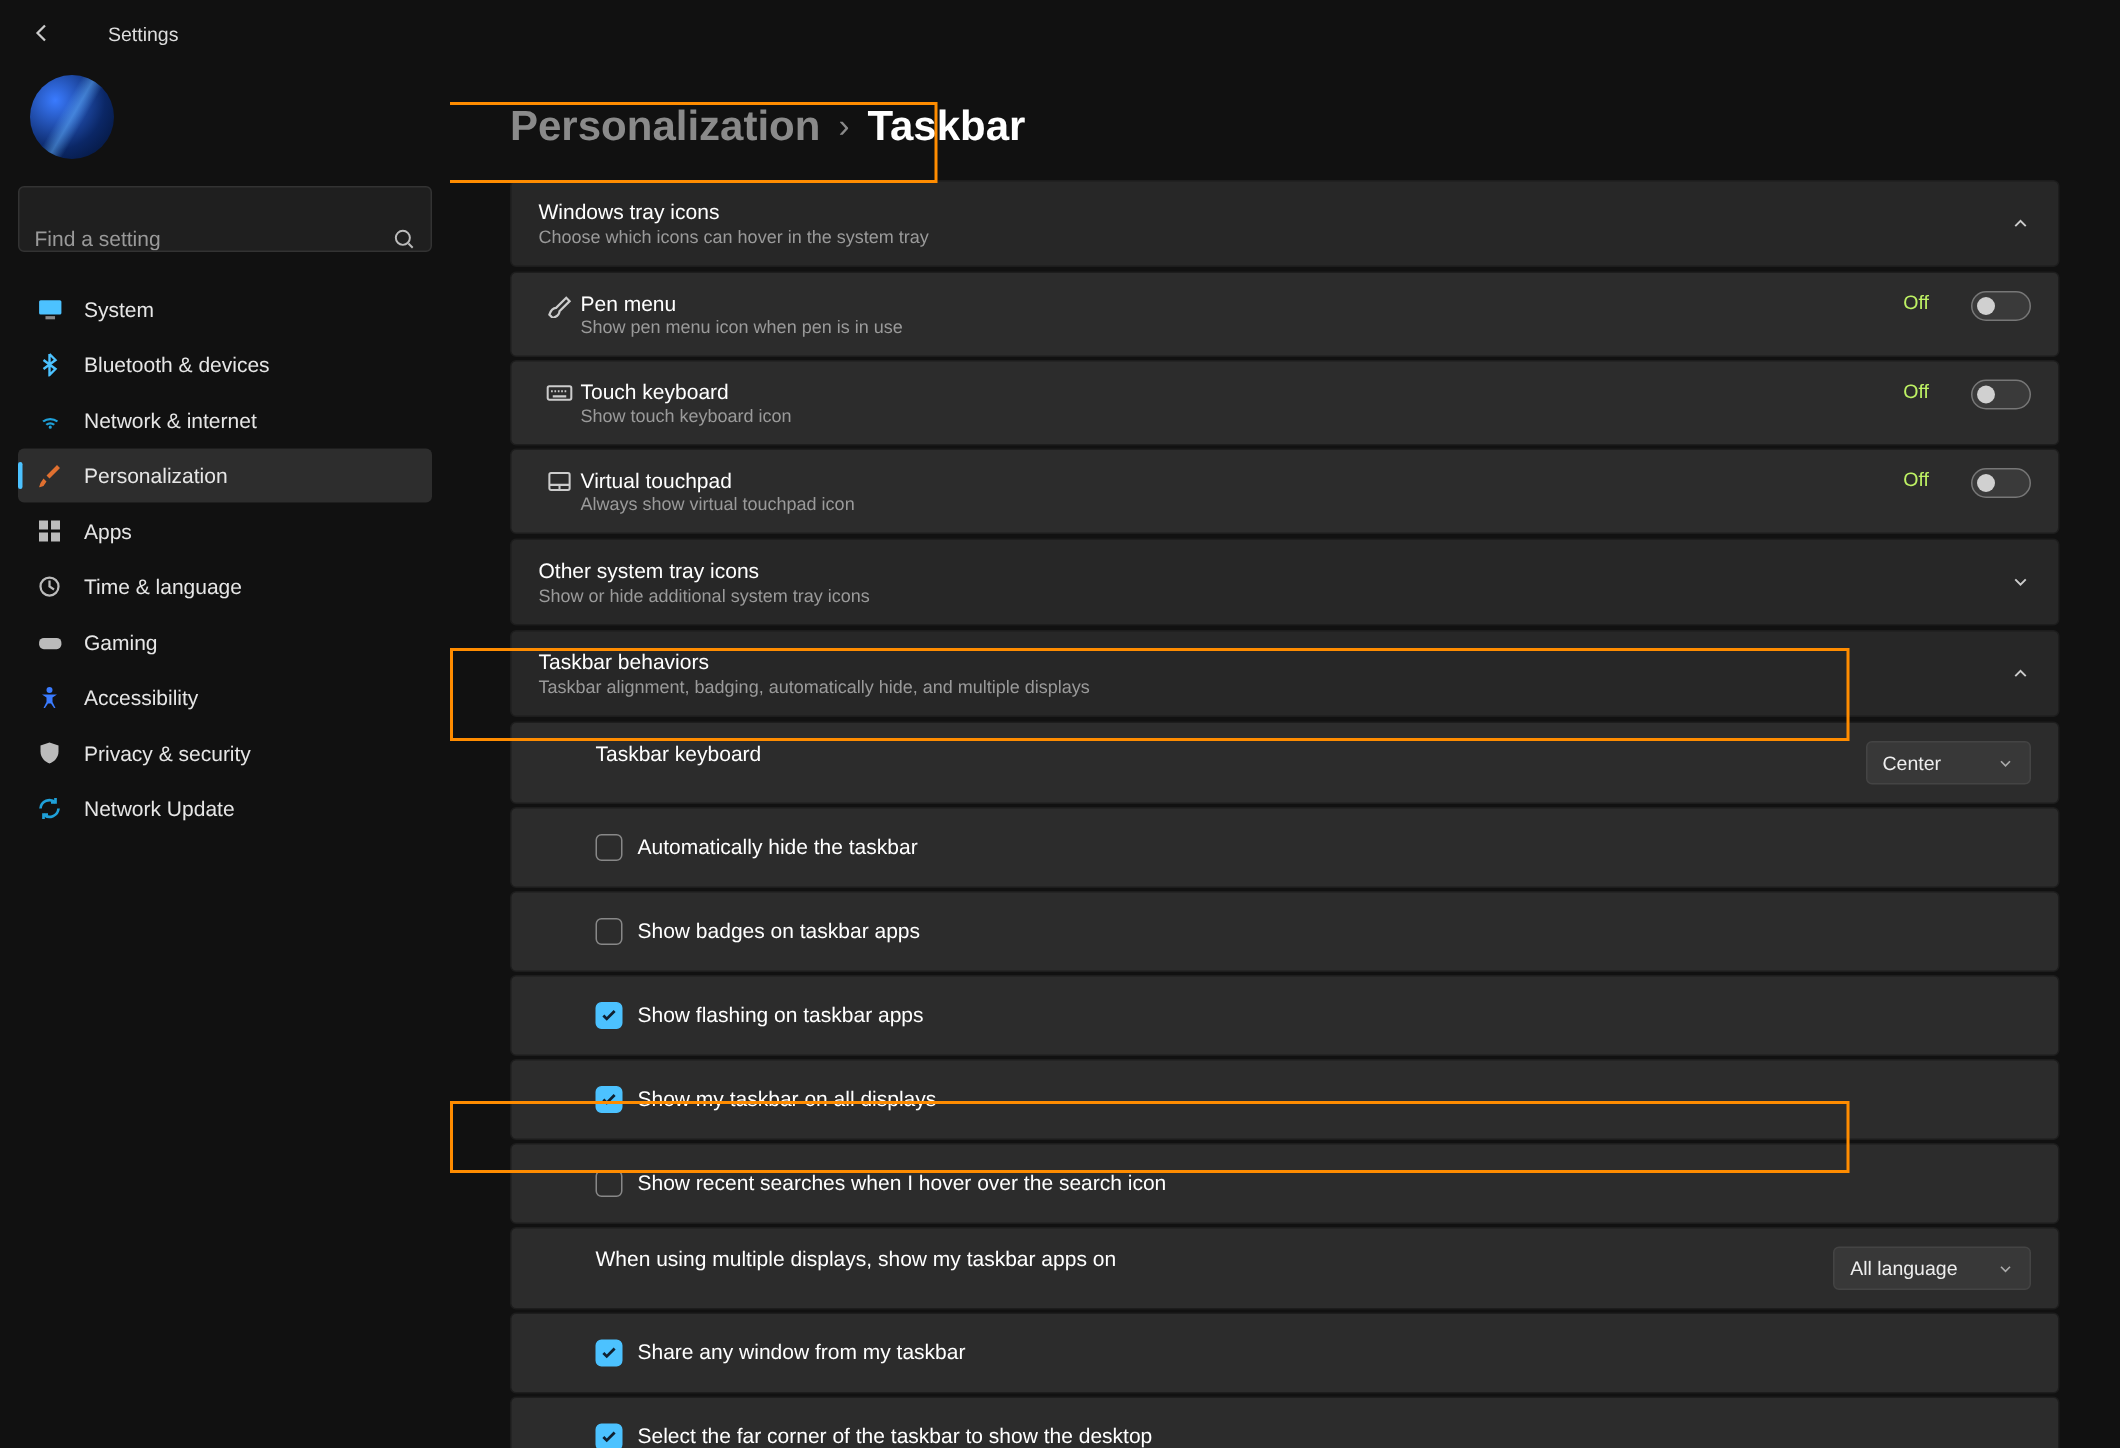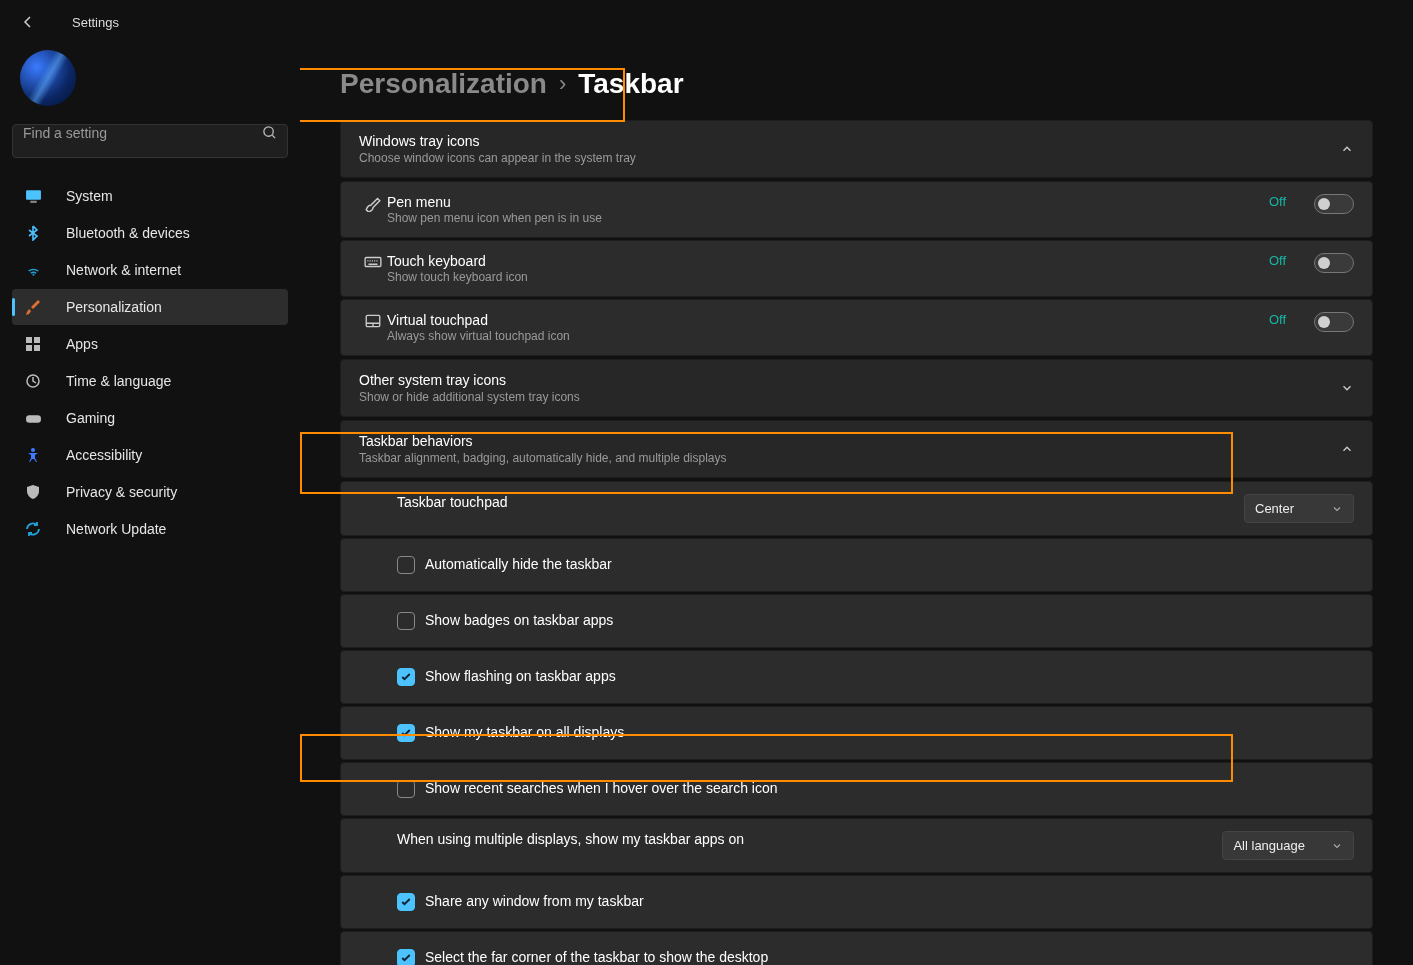--- a/index.html
+++ b/index.html
@@ -14,26 +14,26 @@
 }
 .app { display: flex; flex-direction: column; height: 100%; }
 .topbar { display: flex; align-items: center; gap: 36px; padding: 14px 20px; }
 .back-arrow { cursor: pointer; color: #ccc; display:flex; align-items:center; }
 .app-title { font-size: 13px; color: #ddd; }
 .body { display: flex; flex: 1; overflow:hidden; }
 .sidebar { width: 300px; padding: 0 12px; display: flex; flex-direction: column; gap: 10px; }
 .avatar-wrap { padding: 6px 8px 8px 8px; }
 .avatar { width: 56px; height: 56px; border-radius: 50%; background: radial-gradient(circle at 30% 30%,#3a7bff 0%, #0b2766 60%, #02102e 100%); position:relative; overflow:hidden; }
 .avatar::after{content:"";position:absolute;inset:0;background:linear-gradient(120deg,transparent 40%,rgba(100,180,255,.5) 50%,transparent 60%);}
-.searchbox { display: flex; align-items: flex-start; background: #1f1f1f; border: 1px solid #333; border-radius: 4px; padding: 0 10px; height: 34px; }
+.searchbox { display: flex; align-items: flex-end; background: #1f1f1f; border: 1px solid #333; border-radius: 4px; padding: 0 10px; height: 44px; }
 .searchbox input { flex: 1; background: transparent; border: none; color: #ccc; font-size: 14px; outline:none; }
 .searchbox input::placeholder { color: #9a9a9a; }
 .searchbox .sicon { color: #bbb; display:flex; }
 nav.navlist { display:flex; flex-direction:column; gap:1px; margin-top:10px; }
-.navitem { display:flex; align-items:center; gap:24px; padding:9px 12px; border-radius:4px; color:#e6e6e6; cursor:pointer; position:relative; }
+.navitem { display:flex; align-items:center; gap:14px; padding:9px 12px; border-radius:4px; color:#e6e6e6; cursor:pointer; position:relative; }
 .navitem.active { background:#2d2d2d; }
 .navitem.active::before { content:""; position:absolute; left:0; top:9px; bottom:9px; width:3px; background:#4cc2ff; border-radius:2px; }
 .navicon { width:18px; height:18px; display:flex; align-items:center; justify-content:center; font-size:15px; }
 .main { flex:1; padding: 0 40px 40px 40px; overflow-y:auto; position:relative; }
 .breadcrumb-wrap { display:flex; align-items:center; gap:0; padding:24px 0 20px 0; position:relative; }
 .bc-text { font-size:28px; font-weight:600; }
 .bc-parent { color:#8a8a8a; }
 .bc-sep { color:#8a8a8a; padding:0 12px; font-size:22px; }
 .bc-current { color:#fff; }
 .panel { background:#272727; border:1px solid #1d1d1d; border-radius:4px; margin-bottom:3px; }
@@ -42,21 +42,21 @@
 .panel-header .htitle { font-size:14px; color:#fff; }
 .panel-header .hsub { font-size:12px; color:#9a9a9a; margin-top:2px; }
 .chev { color:#ccc; display:flex; }
 .subrows { display:flex; flex-direction:column; gap:2px; }
 .subrow { background:#2c2c2c; border:1px solid #1d1d1d; border-radius:4px; display:flex; align-items:center; padding:12px 18px 12px 56px; min-height:54px; }
 .subrow.withicon { padding-left:18px; gap:16px; }
 .ricon { width:28px; display:flex; justify-content:center; color:#d0d0d0; }
 .rtext { flex:1; }
 .rtitle { font-size:14px; color:#fff; }
 .rsub { font-size:12px; color:#9a9a9a; margin-top:1px; }
-.rstate { font-size:13px; color:#14b8a6; padding-right:28px; }
+.rstate { font-size:13px; color:#bef264; padding-right:28px; }
 .toggle { width:40px; height:20px; background:#3a3a3a; border:1px solid #777; border-radius:10px; position:relative; cursor:pointer; }
 .toggle::after { content:""; position:absolute; left:3px; top:3px; width:12px; height:12px; background:#d0d0d0; border-radius:50%; }
 .checkbox { width:18px; height:18px; border:1.5px solid #888; border-radius:4px; display:flex; align-items:center; justify-content:center; cursor:pointer; flex-shrink:0; }
 .checkbox.checked { background:#4cc2ff; border-color:#4cc2ff; }
 .checkbox.checked svg { display:block; }
 .checkbox svg { display:none; }
 .checklabel { font-size:14px; color:#fff; padding-left:10px; flex:1;}
 .dropdown { background:#383838; border:1px solid #444; border-radius:4px; padding:6px 10px; display:flex; align-items:center; gap:26px; cursor:pointer; color:#eee; font-size:13px; min-width:110px; justify-content:space-between;}
 .dropdown .dd-chev{color:#aaa;display:flex;}
 .highlight-box { position:absolute; border:2px solid #ff8c00; pointer-events:none; }
@@ -183,21 +183,21 @@
       <div class="breadcrumb-wrap" style="position:relative">
         <span class="bc-text bc-parent">Personalization</span>
         <span class="bc-sep">›</span>
         <span class="bc-text bc-current">Taskbar</span>
       </div>
 
       <div class="panel">
         <div class="panel-header">
           <div class="htext">
             <div class="htitle">Windows tray icons</div>
-            <div class="hsub">Choose window icons can appear in the system tray</div>
+            <div class="hsub">Choose which icons can hover in the system tray</div>
           </div>
           <span class="chev">
             <svg width="14" height="14" viewBox="0 0 16 16" fill="none" stroke="currentColor" stroke-width="1.5">
                 <path d="m4 10 4-4 4 4"></path>
               </svg>
           </span>
         </div>
       </div>
       <div class="subrows" id="systray-rows">
           <div class="subrow withicon">
@@ -272,21 +272,21 @@
           <span class="chev">
             <svg width="14" height="14" viewBox="0 0 16 16" fill="none" stroke="currentColor" stroke-width="1.5">
                 <path d="m4 10 4-4 4 4"></path>
               </svg>
           </span>
         </div>
       </div>
       <div class="subrows" id="behavior-rows">
           <div class="subrow">
             <div class="subrow-inner">
-              <span class="checklabel" style="padding-left:0">Taskbar touchpad</span>
+              <span class="checklabel" style="padding-left:0">Taskbar keyboard</span>
   <span class="dropdown">
                 <span>Center</span>
                 <span class="dd-chev">
                   <svg width="12" height="12" viewBox="0 0 16 16" fill="none" stroke="currentColor" stroke-width="1.5">
                     <path d="m4 6 4 4 4-4"></path>
                   </svg>
                 </span>
               </span>
             </div>
           </div>

